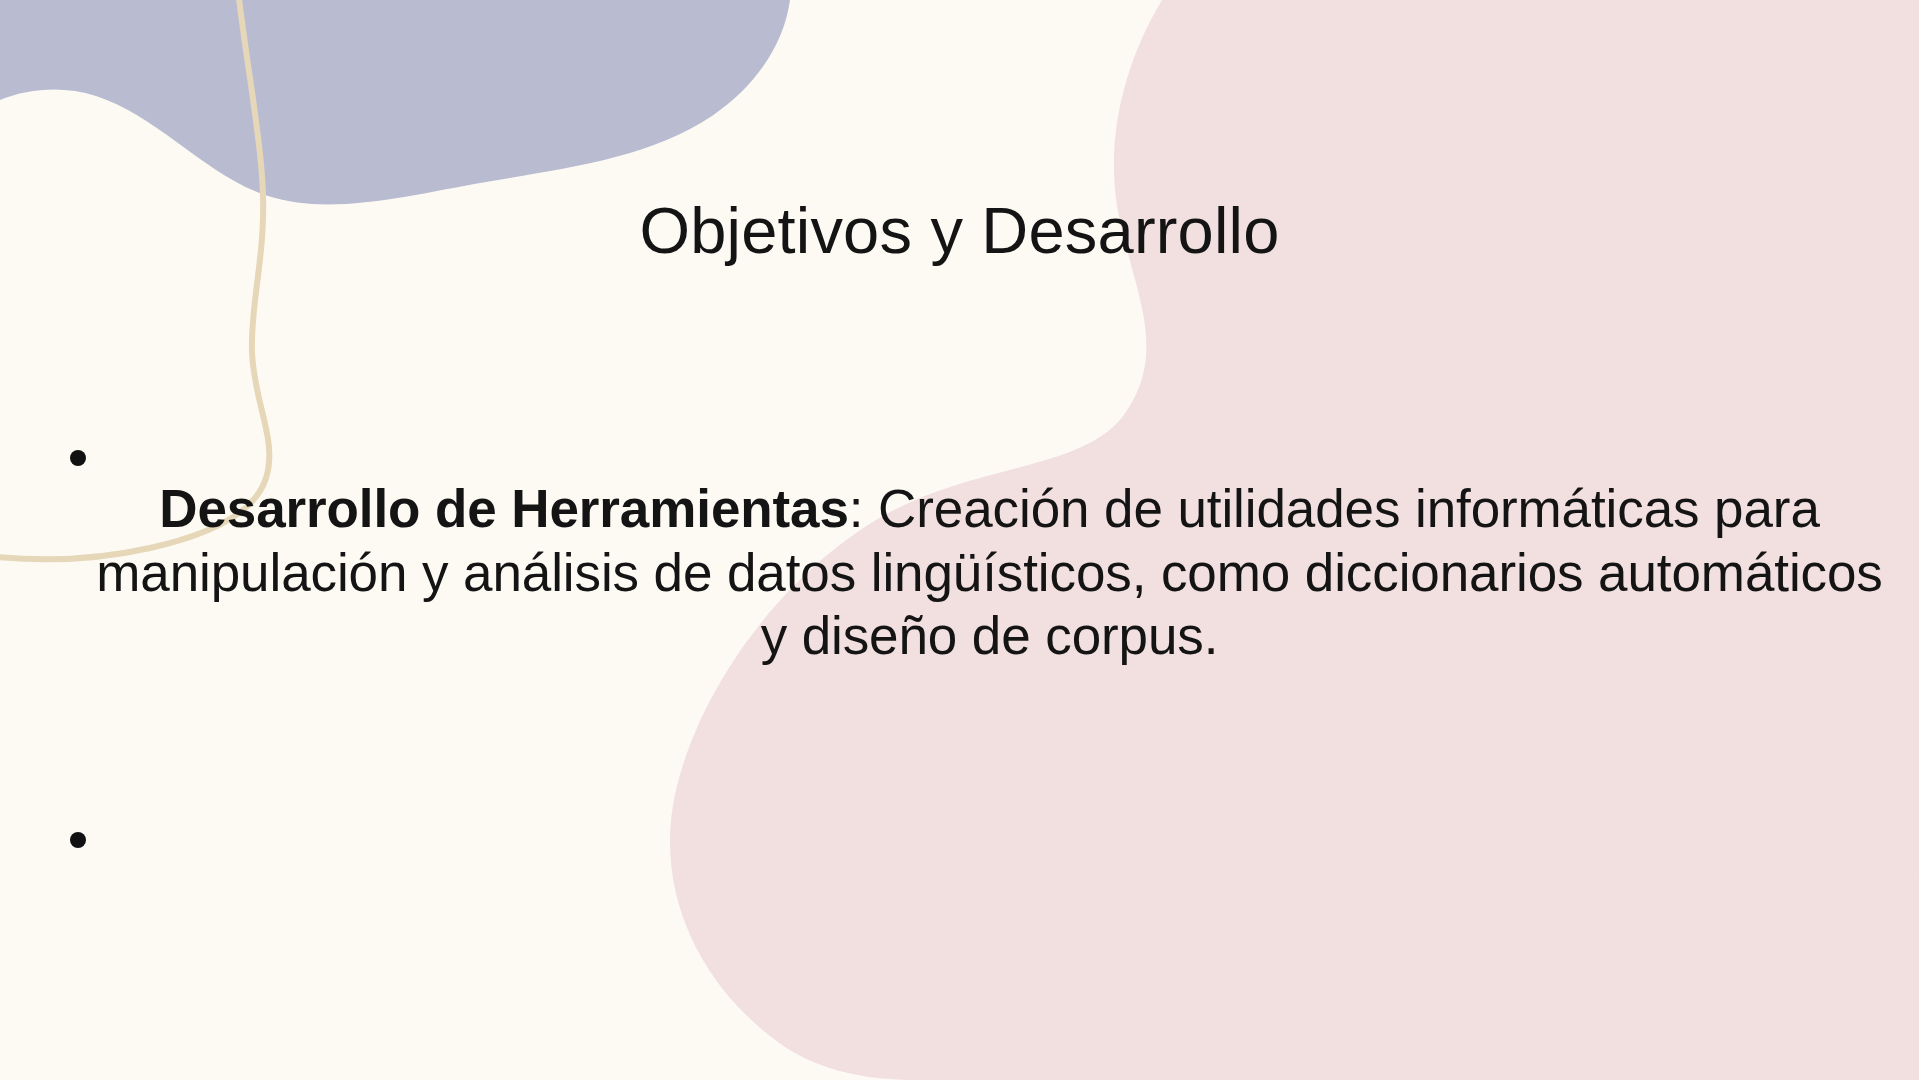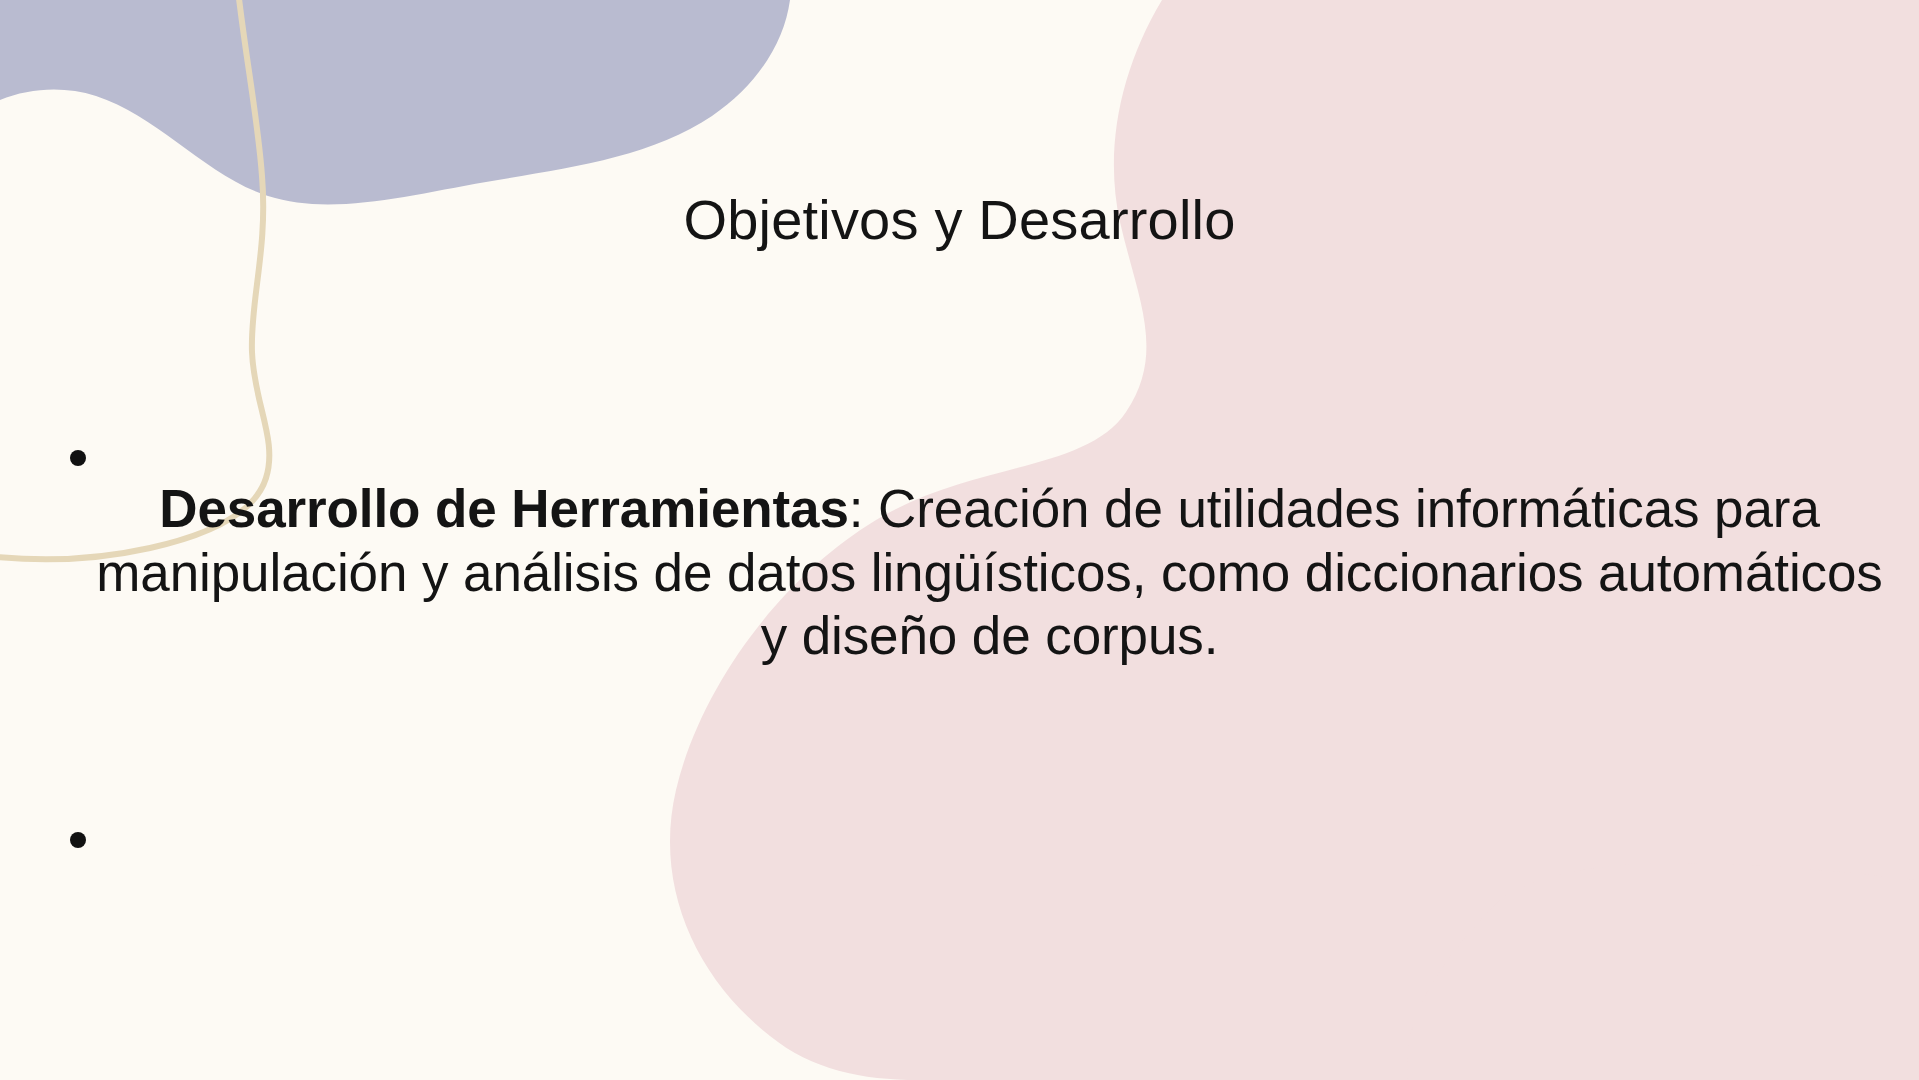--- a/index.html
+++ b/index.html
@@ -32,21 +32,21 @@
     inset: 0;
     z-index: 2;
   }
 
   .slide-title {
     position: absolute;
     top: 152px;
     left: 0;
     width: 100%;
     text-align: center;
-    font-size: 56px;
+    font-size: 65px;
     font-weight: 300;
     letter-spacing: 0.2px;
     color: #141414;
     line-height: 1.08;
     white-space: nowrap;
   }
 
   .bullet-block {
     position: absolute;
     left: 0;

